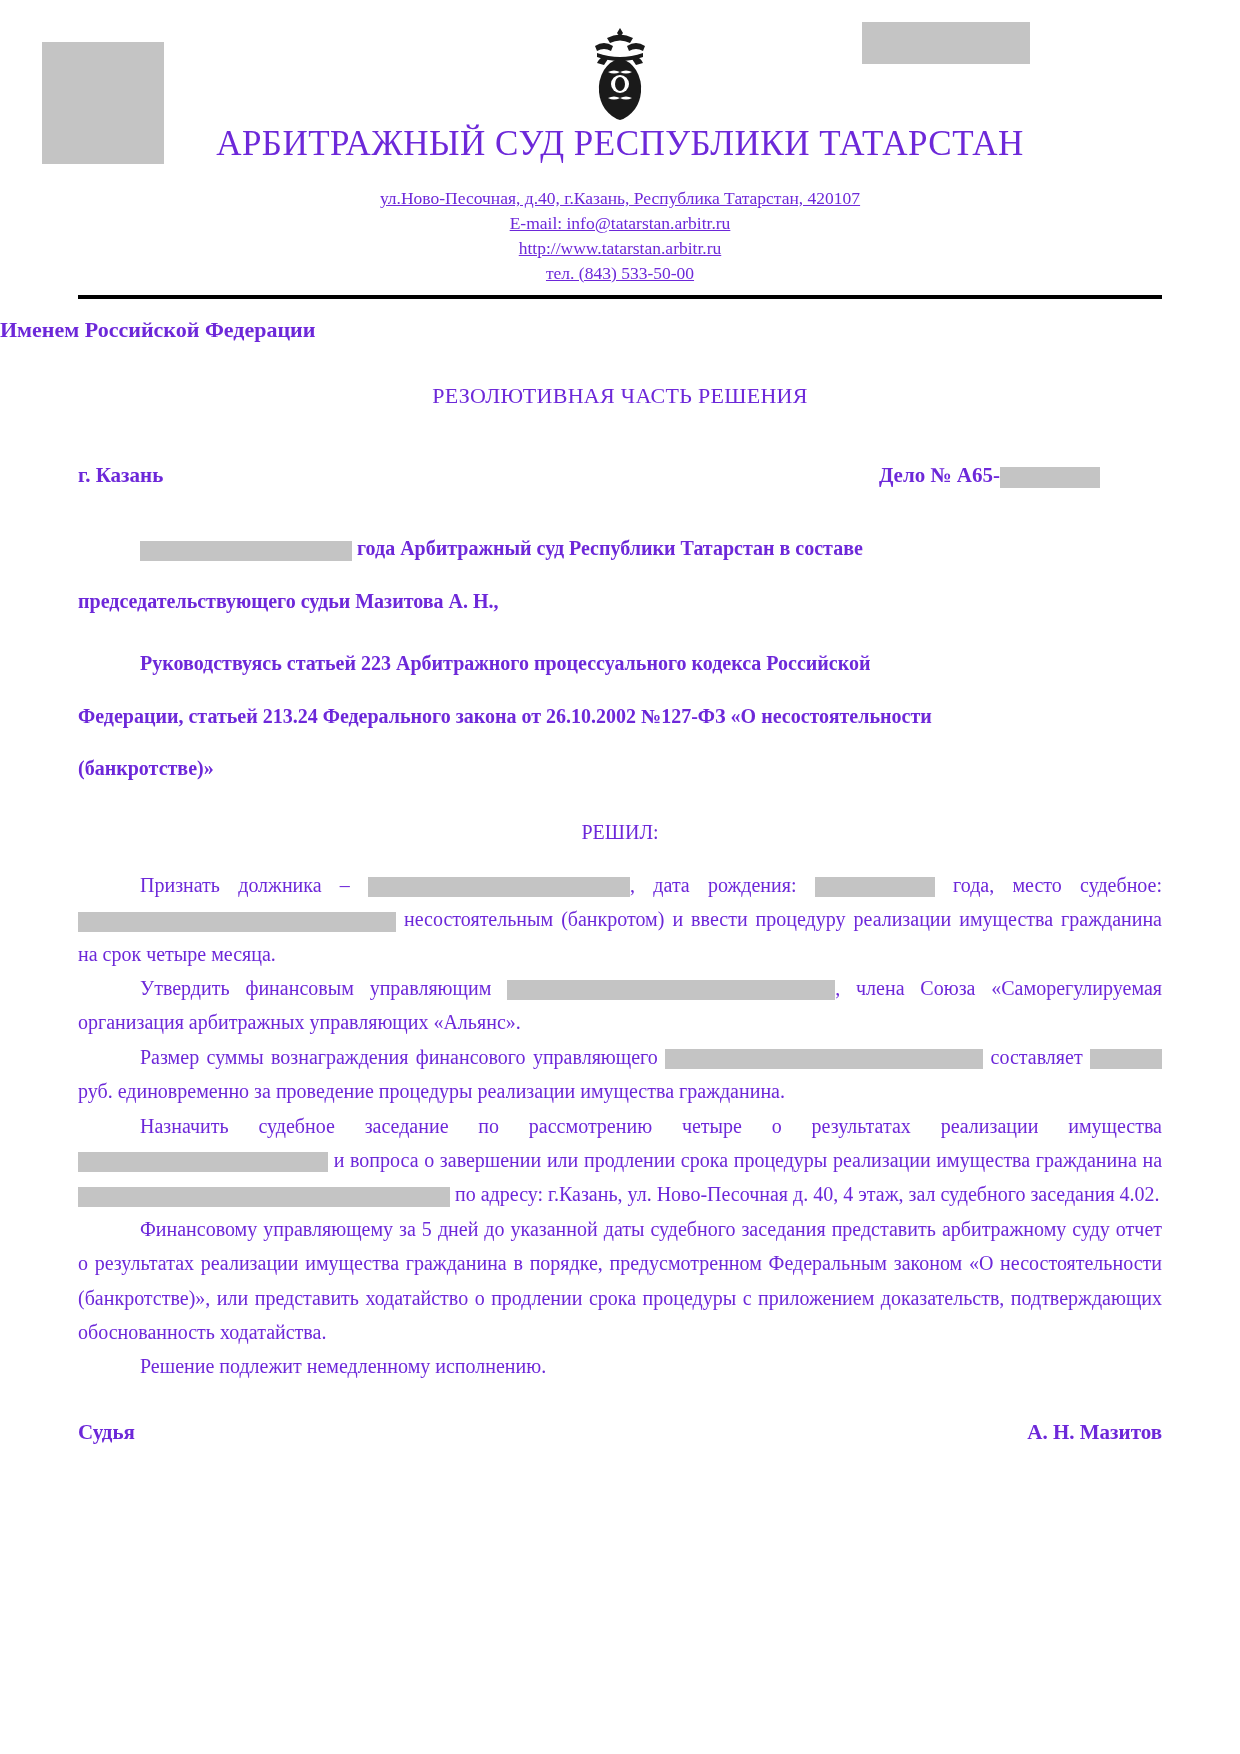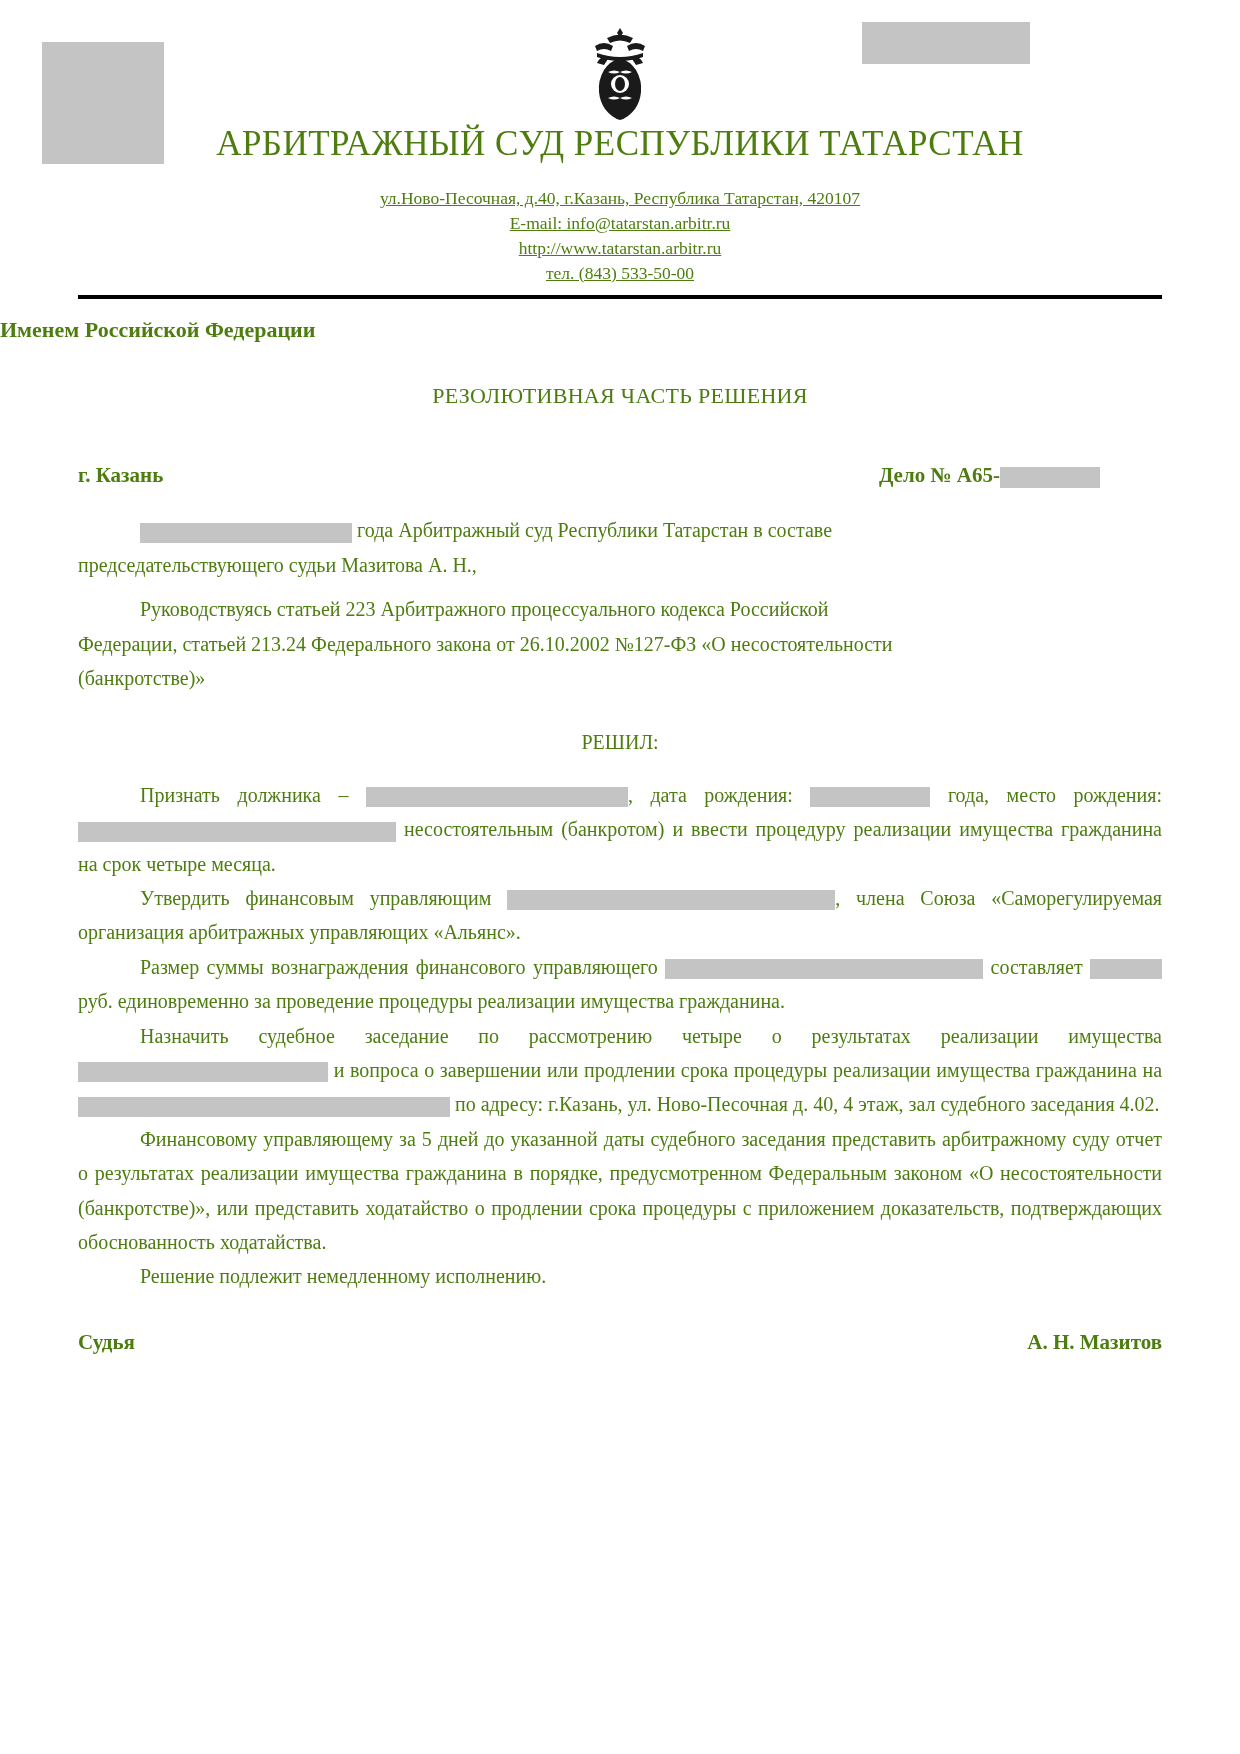--- a/index.html
+++ b/index.html
@@ -6,21 +6,21 @@
     margin: 0;
     padding: 0;
     background: #ffffff;
   }
   .page {
     position: relative;
     width: 1240px;
     height: 1754px;
     background: #ffffff;
     font-family: "Liberation Serif", "DejaVu Serif", serif;
-    color: #4d7c0f;
+    color: #6d28d9;
     overflow: hidden;
     box-sizing: border-box;
   }
 
   
   .redact {
     display: inline-block;
     background: #c4c4c4;
     vertical-align: middle;
     height: 1em;
@@ -92,21 +92,22 @@
   .caseline .right {
     padding-right: 62px;
   }
   p.para {
     margin: 0;
     text-align: justify;
     text-indent: 62px;
     text-justify: inter-word;
   }
   p.para.bold {
-    font-weight: normal;
+    font-weight: bold;
+    margin-top: 18px;
   }
   p.para.noindent {
     text-indent: 0;
   }
   .reshil {
     text-align: center;
     font-size: 20px;
     margin-top: 30px;
     margin-bottom: 18px;
   }
@@ -207,21 +208,21 @@
     <p class="para bold">Руководствуясь статьей 223 Арбитражного процессуального кодекса Российской</p>
     <p class="para bold noindent">Федерации, статьей 213.24 Федерального закона от 26.10.2002 №127-ФЗ «О несостоятельности</p>
     <p class="para bold noindent">(банкротстве)»</p>
 
     <div class="reshil">РЕШИЛ:</div>
 
     <p class="para">
       <span>Признать должника –</span>
       <span class="redact" style="width:262px"></span><span>, дата рождения:</span>
       <span class="redact" style="width:120px"></span>
-      <span>года, место рождения:</span>
+      <span>года, место судебное:</span>
       <span class="redact" style="width:318px"></span>
       <span>несостоятельным (банкротом) и ввести процедуру реализации имущества гражданина на срок четыре месяца.</span>
     </p>
 
     <p class="para">
       <span>Утвердить финансовым управляющим</span>
       <span class="redact" style="width:328px"></span><span>, члена Союза «Саморегулируемая организация арбитражных управляющих «Альянс».</span>
     </p>
 
     <p class="para">

